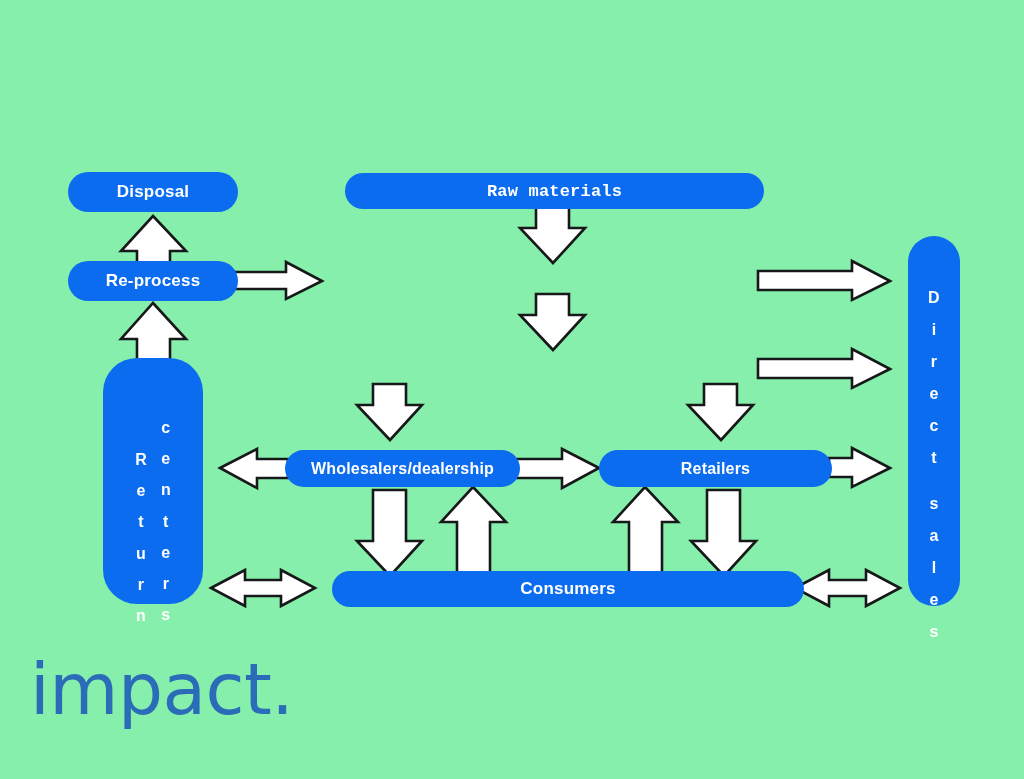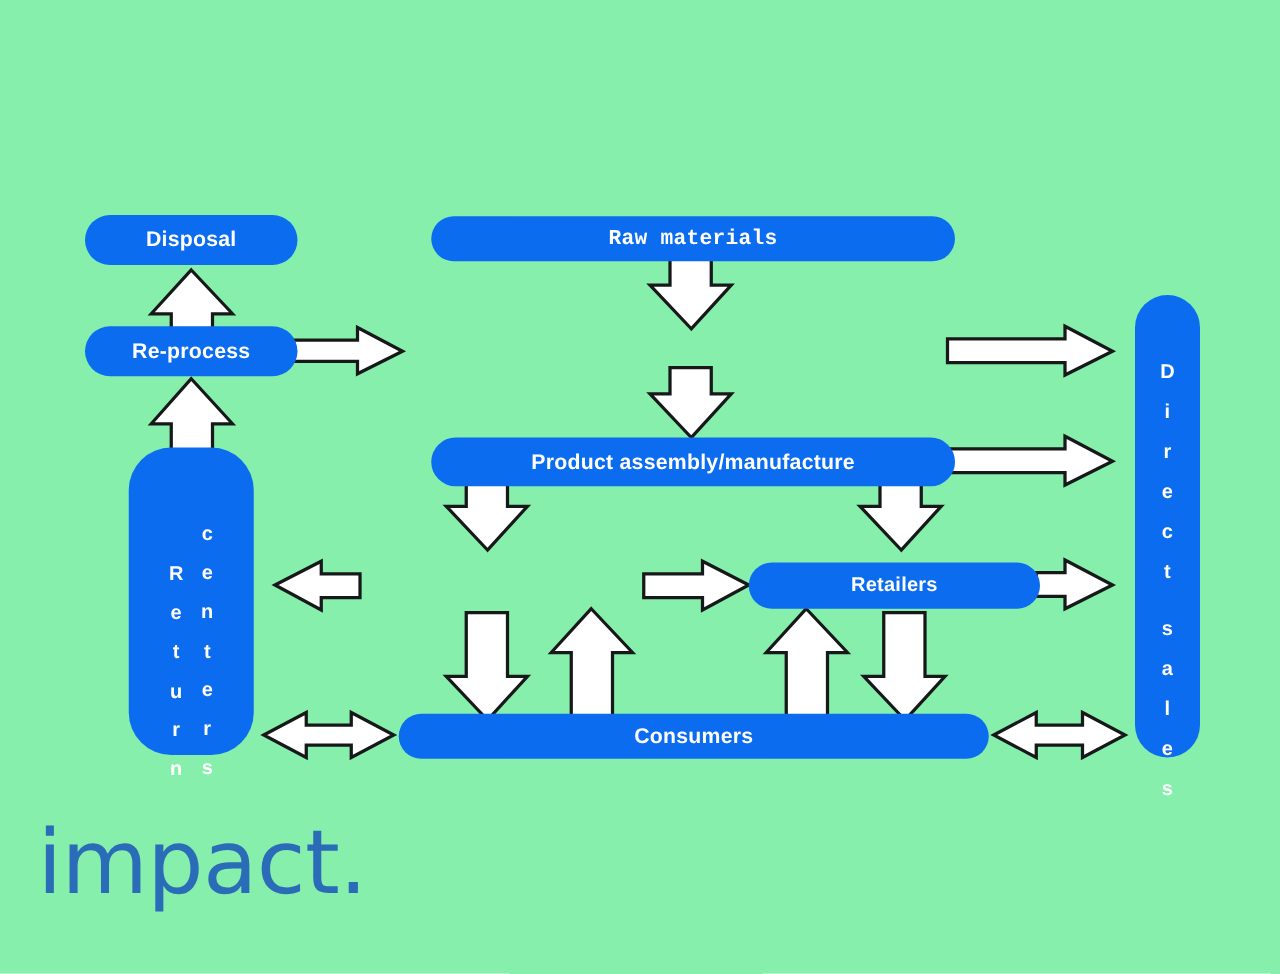--- a/index.html
+++ b/index.html
@@ -174,30 +174,30 @@
           <span>s</span>
       </div>
     </div>
   </div>
 
   <div class="node h" style="left:345px; top:173px; width:419px; height:36px;font-family:Liberation Mono, monospace;">
     <span>Raw materials</span>
   </div>
 
 
-  <div class="node h" style="left:345px; top:350px; width:419px; height:39px;">
-    <span>Product assembly/manufacture</span>
-  </div>
-
+
+  <div class="node small" style="left:285px; top:450px; width:235px; height:37px;">
+    <span>Wholesalers/dealership</span>
+  </div>
 
   <div class="node small" style="left:599px; top:450px; width:233px; height:37px;">
     <span>Retailers</span>
   </div>
 
-  <div class="node h" style="left:319px; top:571px; width:472px; height:36px;justify-content:center;">
+  <div class="node h" style="left:332px; top:571px; width:472px; height:36px;justify-content:center;">
     <span>Consumers</span>
   </div>
 
   <div class="node v" style="left:908px; top:236px; width:52px; height:370px; border-radius:26px;">
     <div class="vstack" style="padding-top:46px;">
       <div class="vcol" style="line-height:2.0;">
         <span>D</span>
           <span>i</span>
           <span>r</span>
           <span>e</span>

